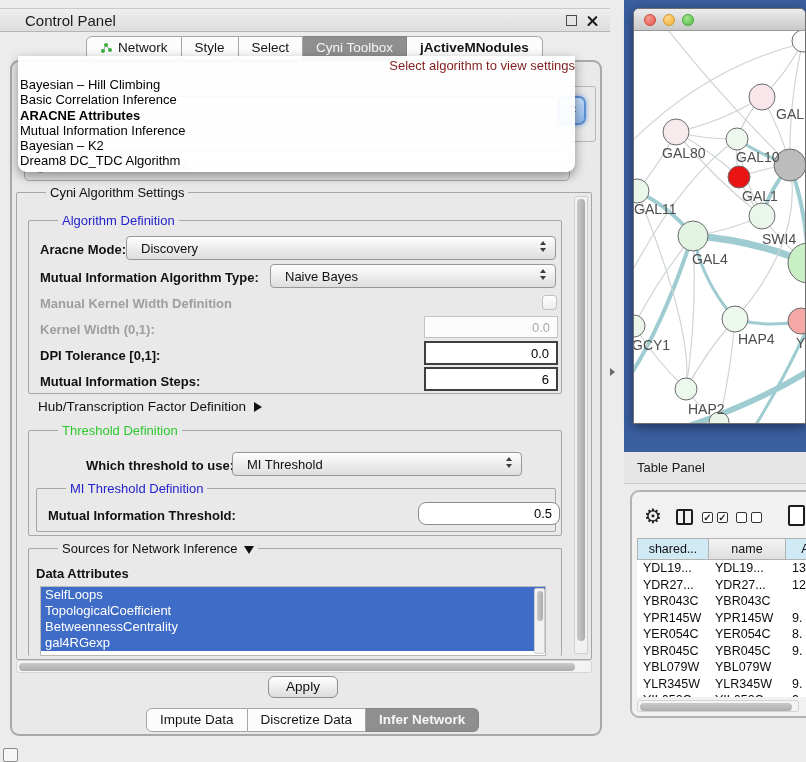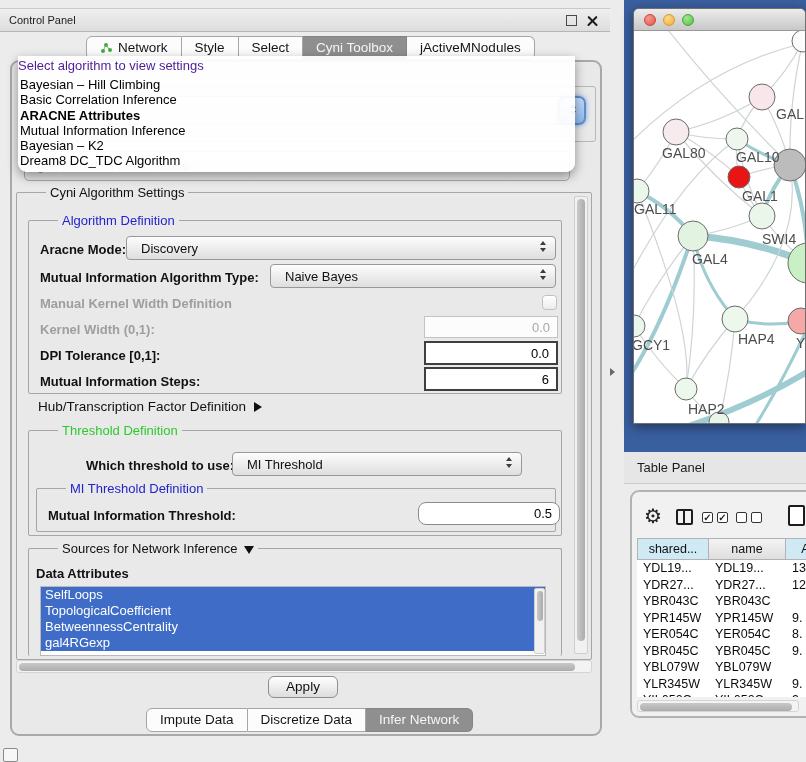--- a/index.html
+++ b/index.html
@@ -4,51 +4,51 @@
 <style>
   * { box-sizing: border-box; margin:0; padding:0; }
   html,body { width:806px; height:762px; }
   body { position:relative; overflow:hidden; background:#ececec; font-family:"Liberation Sans",sans-serif; color:#111; }
   .abs { position:absolute; }
 
   
   .cp-titlebar { left:0; top:8px; width:610px; height:24px;
     background:linear-gradient(#efefef,#dddddd); border-top:1px solid #c9c9c9; border-bottom:1px solid #b5b5b5;
     display:flex; align-items:center; }
-  .cp-title { margin-left:9px; font-size:11px; color:#1c1c1c; }
+  .cp-title { margin-left:25px; font-size:15px; color:#1c1c1c; }
   .cp-btns { position:absolute; right:12px; top:6px; display:flex; gap:10px; align-items:center; }
   .float-btn { width:11px; height:11px; border:1.6px solid #4a4a4a; background:transparent; }
   .close-btn { position:relative; width:11px; height:11px; }
   .close-btn:before,.close-btn:after { content:""; position:absolute; left:-1px; top:4.5px; width:13px; height:2.4px; background:#1a1a1a; border-radius:1px; }
   .close-btn:before { transform:rotate(45deg); } .close-btn:after { transform:rotate(-45deg); }
 
   
   .tabs { display:flex; font-size:13.5px; }
   .cp-tabs { left:86px; top:36px; z-index:6; }
   .tab { background:#fcfcfc; border:1px solid #a6a6a6; border-left:none; padding:3px 13px 4px; display:flex; align-items:center; gap:5px; color:#151515; white-space:nowrap; }
   .tab:first-child { border-left:1px solid #a6a6a6; border-radius:6px 0 0 6px; }
-  .tab:last-child { border-radius:0 6px 6px 0; }
+  .tab:last-child { border-radius:0 6px 6px 0;font-weight:bold; }
   .tab.sel { background:#8f8f8f; color:#f6f6f6; border-color:#848484; }
   .nicon { width:13px; height:12px; }
 
   
   .cp-outer { left:10px; top:60px; width:592px; height:676px; border:2px solid #a9a9a9; border-radius:9px; background:#e9e9e9; z-index:1; }
 
   
   .ghost-group { left:18px; top:86px; width:578px; height:56px; border:1px solid #b8b8b8; border-radius:3px; z-index:4; }
   .ghost-label { left:40px; top:101px; font-size:13px; color:#8d8d8d; z-index:4; }
   .frag-combo { left:24px; top:96px; width:546px; height:29px; background:linear-gradient(#f6f6f6,#e2e2e2); border:1px solid #a2a2a2; border-radius:5px; z-index:4; }
   .focus-btn { left:558px; top:96px; width:28px; height:29px; border-radius:7px; border:2px solid #5b8fd4;
     background:linear-gradient(#c3dcf8,#8fb8e8); box-shadow:0 0 5px rgba(90,140,215,.8); z-index:5; }
   .frag-combo2 { left:24px; top:151px; width:546px; height:30px; background:linear-gradient(#f4f4f4,#e3e3e3); border:1px solid #a8a8a8; border-radius:5px; z-index:4; font-size:13px; color:#8f8f8f; line-height:28px; padding-left:12px; }
 
   
   .popup { left:18px; top:56px; width:557px; height:116px; background:rgba(255,255,255,0.94);
     border-radius:0 0 9px 9px; box-shadow:0 4px 11px rgba(0,0,0,.4); z-index:30; overflow:hidden; }
-  .popup-head { height:21px; text-align:left; color:#4c1d95; font-size:13px; line-height:20px; }
+  .popup-head { height:21px; text-align:right; color:#7f1d1d; font-size:13px; line-height:20px; }
   .popup-item { font-size:13px; line-height:15.3px; padding-left:2px; color:#000; white-space:nowrap; }
   .popup-item.bold { font-weight:bold; }
 
   
   .group { border:1px solid #a6a6a6; border-radius:2px; z-index:2; }
   .gtitle { position:absolute; background:#e9e9e9; padding:0 4px; font-size:13px; z-index:3; white-space:nowrap;margin-left:20px; }
   .blue { color:#2323cc; } .green { color:#2ec82e; }
 
   .lbl { font-size:13px; white-space:nowrap; z-index:3; }
   .b { font-weight:bold; }

